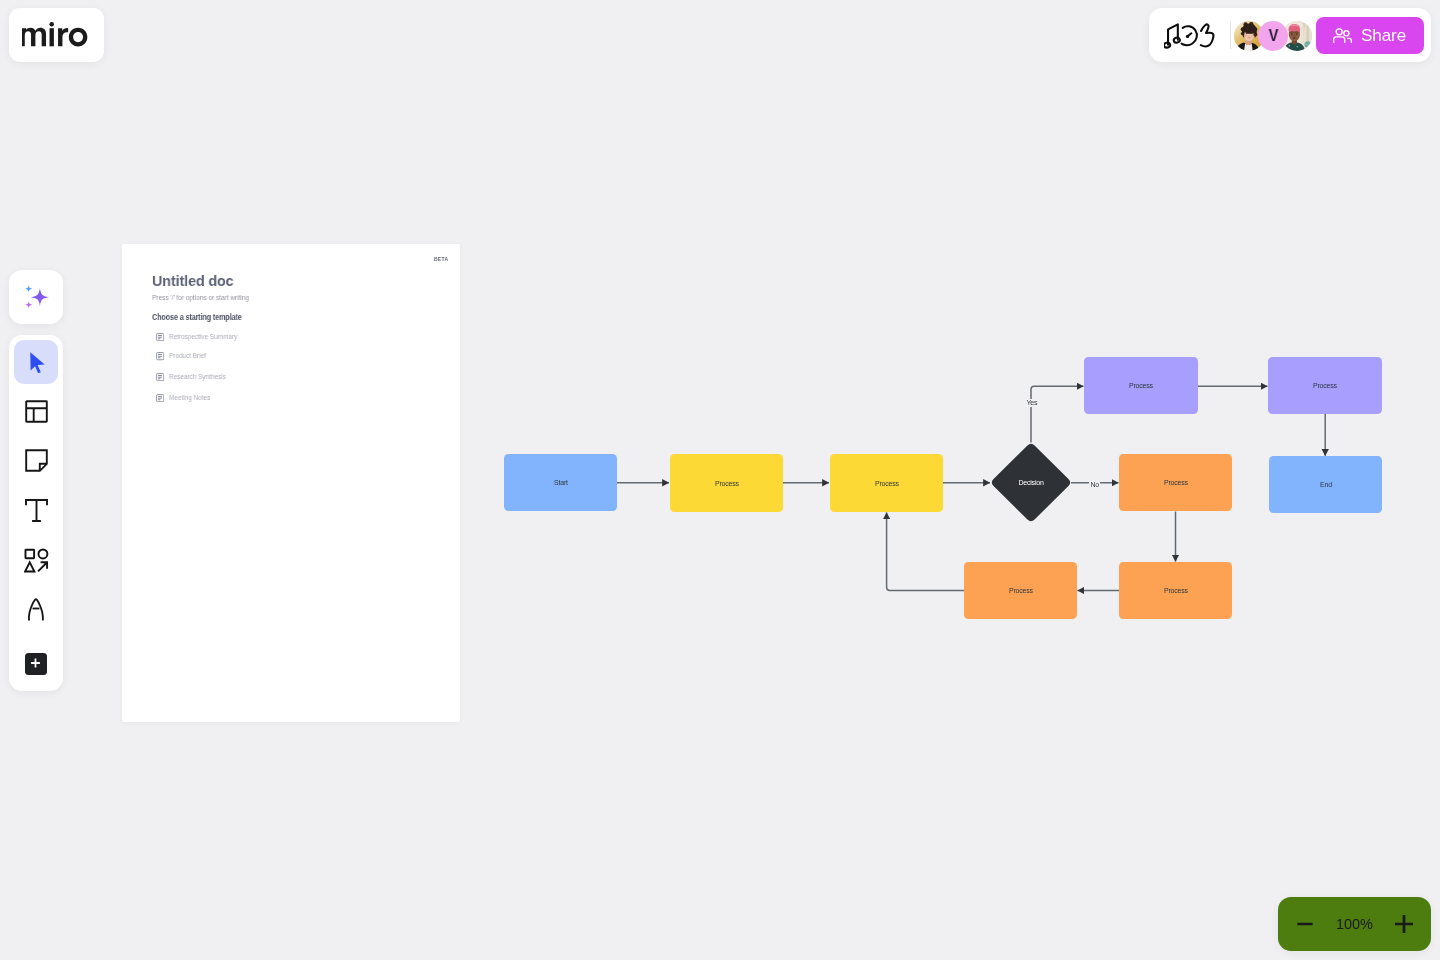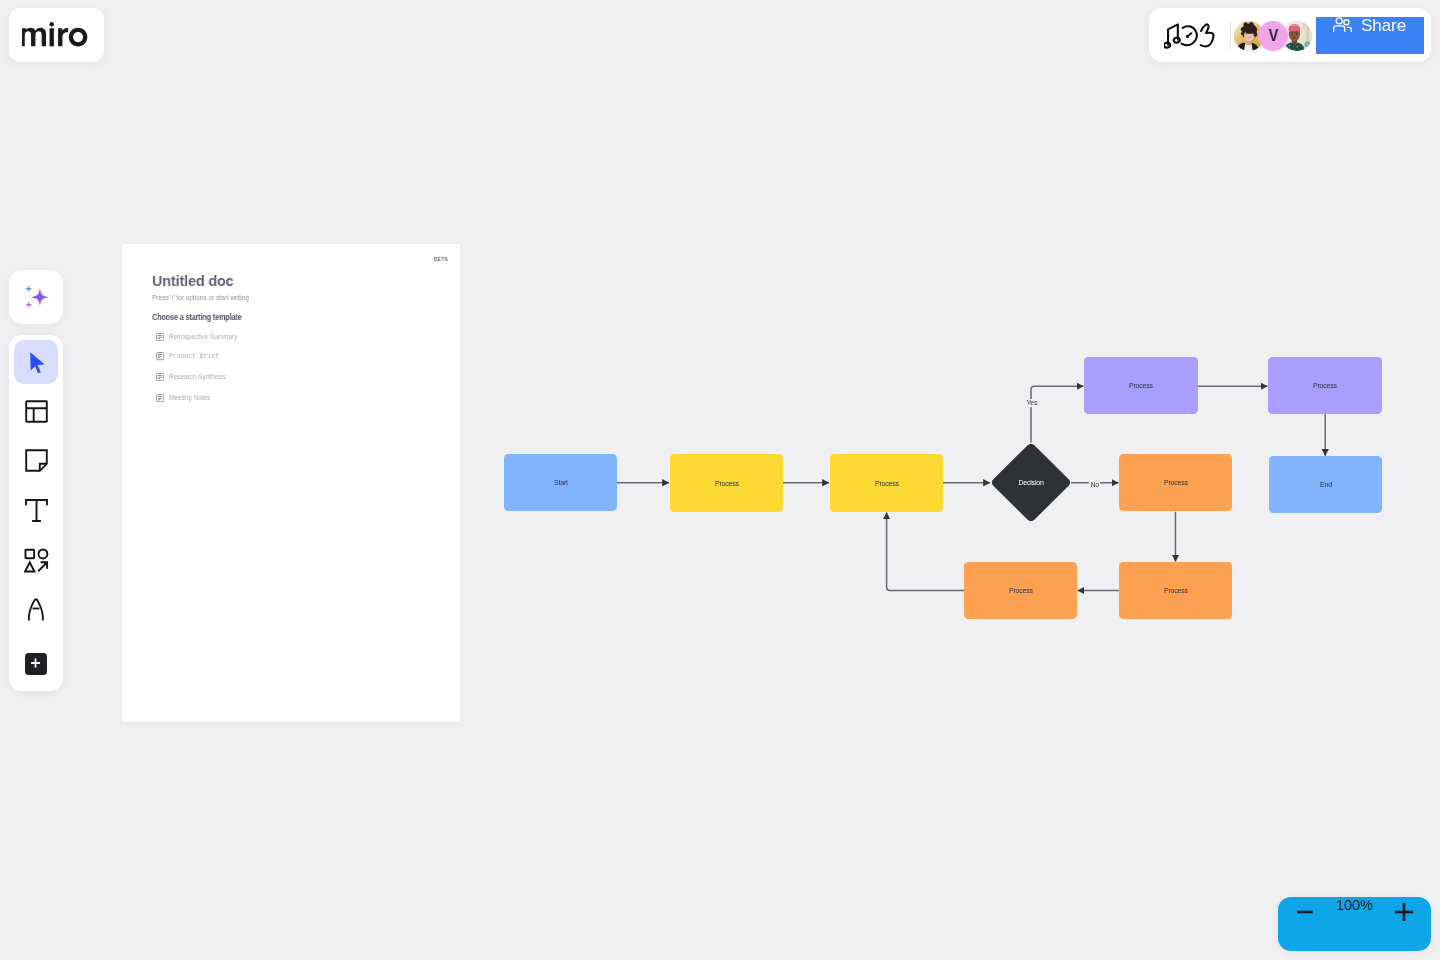--- a/index.html
+++ b/index.html
@@ -22,22 +22,22 @@
           border-radius:13px;box-shadow:0 2px 10px rgba(0,0,0,.055);
           display:flex;align-items:center;}
   .reactions{width:56px;height:34px;margin-left:13px;display:flex;align-items:center;justify-content:center;cursor:pointer;}
   .tb-div{position:absolute;left:80.5px;top:14px;width:1px;height:27px;background:#e3e3e6;}
   .avatars{display:flex;align-items:center;position:absolute;left:85.4px;top:12.8px;}
   .av{width:30px;height:30px;border-radius:50%;overflow:hidden;position:relative;background:#ddd;}
   .av.photo svg{filter:blur(.35px) saturate(.92);}
   .av + .av{margin-left:-6.3px;}
   .av-init{display:flex;align-items:center;justify-content:center;font-size:16px;
            font-weight:700;color:#2c1a33;font-family:"Liberation Sans",sans-serif;}
-  .share{position:absolute;left:167px;top:9px;width:107px;height:37px;background:#3b82f6;
-         border-radius:1px;display:flex;align-items:flex-start;justify-content:center;gap:8.5px;padding-right:1px;
+  .share{position:absolute;left:167px;top:9px;width:107px;height:37px;background:#d946ef;
+         border-radius:8px;display:flex;align-items:center;justify-content:center;gap:8.5px;padding-right:1px;
          color:#fff;cursor:pointer;}
   .share .lbl{font-size:17px;font-weight:400;letter-spacing:-.05px;line-height:17px;}
 
   
   .ai-btn{position:absolute;left:9px;top:270px;width:54px;height:54px;background:#fff;border-radius:13px;
           box-shadow:0 2px 10px rgba(0,0,0,.055);display:flex;align-items:center;justify-content:center;cursor:pointer;}
   .rail{position:absolute;left:9px;top:335.2px;width:54.2px;height:356px;background:#fff;border-radius:13px;
         box-shadow:0 2px 10px rgba(0,0,0,.055);}
   .tool{position:absolute;left:5px;width:44.3px;height:44.3px;border-radius:10px;display:flex;
         align-items:center;justify-content:center;cursor:pointer;}
@@ -56,22 +56,22 @@
   .doc-sub{position:absolute;left:152px;top:293.6px;font-size:7.6px;color:#9597a1;letter-spacing:-.08px;
            transform:scaleX(.875);transform-origin:left center;line-height:8px;}
   .doc-h2{position:absolute;left:152px;top:313.2px;font-size:8.8px;font-weight:700;color:#4f5364;letter-spacing:-.18px;
           transform:scaleX(.828);transform-origin:left center;line-height:9px;}
   .tpl{position:absolute;left:155.5px;display:flex;align-items:center;gap:5.2px;cursor:pointer;}
   .tpl .tl{font-size:7.6px;color:#abadb7;letter-spacing:-.06px;transform:scaleX(.855);
            transform-origin:left center;line-height:8px;display:inline-block;}
   .tpl svg{display:block;}
 
   
-  .zoomctl{position:absolute;left:1278px;top:897px;width:153px;height:54px;background:#0ea5e9;
-           border-radius:13px;box-shadow:0 2px 10px rgba(0,0,0,.055);display:flex;align-items:flex-start;
+  .zoomctl{position:absolute;left:1278px;top:897px;width:153px;height:54px;background:#4d7c0f;
+           border-radius:13px;box-shadow:0 2px 10px rgba(0,0,0,.055);display:flex;align-items:center;
            justify-content:space-between;padding:0 15px 0 14.5px;box-sizing:border-box;}
   .zbtn{width:24px;height:30px;display:flex;align-items:center;justify-content:center;cursor:pointer;}
   .zval{font-size:14.5px;color:#1a1a1a;font-weight:400;letter-spacing:-.05px;}
 
   
   .flow{position:absolute;left:0;top:0;width:1440px;height:960px;pointer-events:none;}
   .node{position:absolute;display:flex;align-items:center;justify-content:center;}
   .node .nl{font-size:7px;color:#2f3741;letter-spacing:-.2px;line-height:8px;margin-top:1.5px;}
   .node.rect{border-radius:4.5px;}
   .diamond{position:absolute;}
@@ -272,21 +272,21 @@
   <div id="tpl-list">
       <div class="tpl" style="top: 333px;">
         <svg width="8.4" height="8.3" viewBox="0 0 12 12">
           <rect x="0.8" y="0.8" width="10.4" height="10.4" rx="1.4" fill="none" stroke="#8a8d9c" stroke-width="1.35"></rect>
           <rect x="2.9" y="3.0" width="5.6" height="1.5" rx=".3" fill="#86899a"></rect>
           <rect x="2.9" y="5.3" width="5.6" height="1.5" rx=".3" fill="#86899a"></rect>
           <rect x="2.9" y="7.6" width="3.4" height="1.5" rx=".3" fill="#86899a"></rect>
         </svg>
         <span class="tl" data-bind="doc.templates.0.label">Retrospective Summary</span>
       </div>
-      <div class="tpl" style="top: 352.3px; font-family: Liberation Mono, monospace;">
+      <div class="tpl" style="top: 352.3px;">
         <svg width="8.4" height="8.3" viewBox="0 0 12 12">
           <rect x="0.8" y="0.8" width="10.4" height="10.4" rx="1.4" fill="none" stroke="#8a8d9c" stroke-width="1.35"></rect>
           <rect x="2.9" y="3.0" width="5.6" height="1.5" rx=".3" fill="#86899a"></rect>
           <rect x="2.9" y="5.3" width="5.6" height="1.5" rx=".3" fill="#86899a"></rect>
           <rect x="2.9" y="7.6" width="3.4" height="1.5" rx=".3" fill="#86899a"></rect>
         </svg>
         <span class="tl" data-bind="doc.templates.1.label">Product Brief</span>
       </div>
       <div class="tpl" style="top: 373px;">
         <svg width="8.4" height="8.3" viewBox="0 0 12 12">

